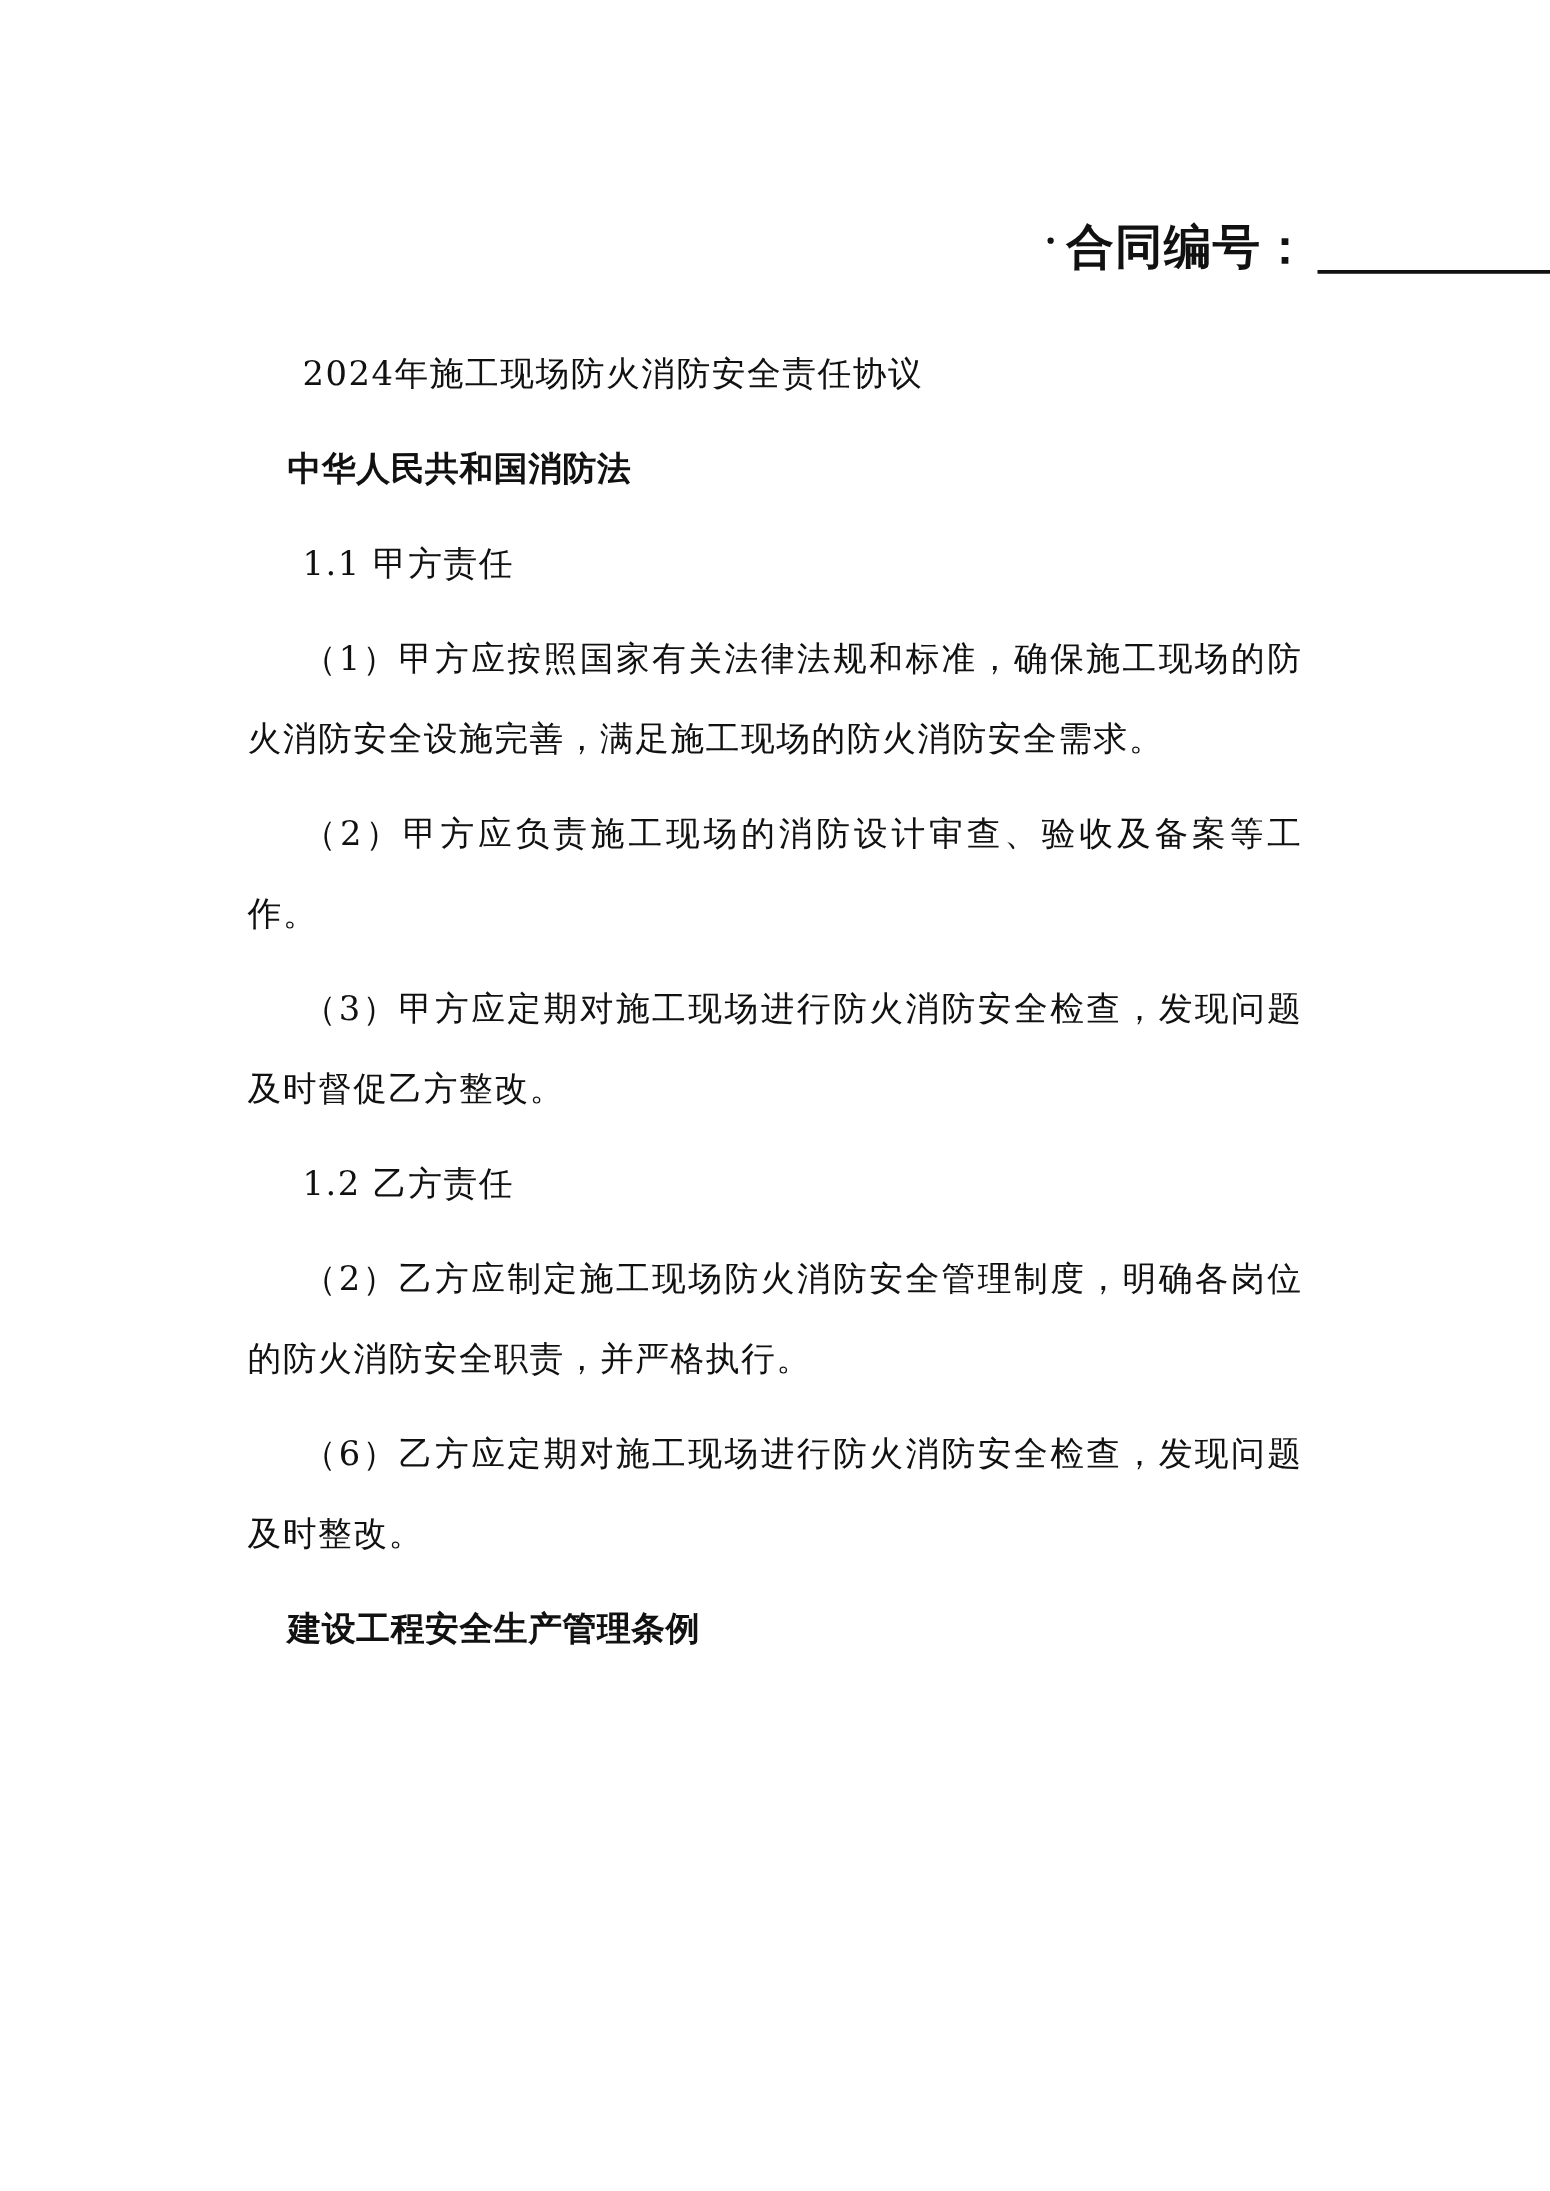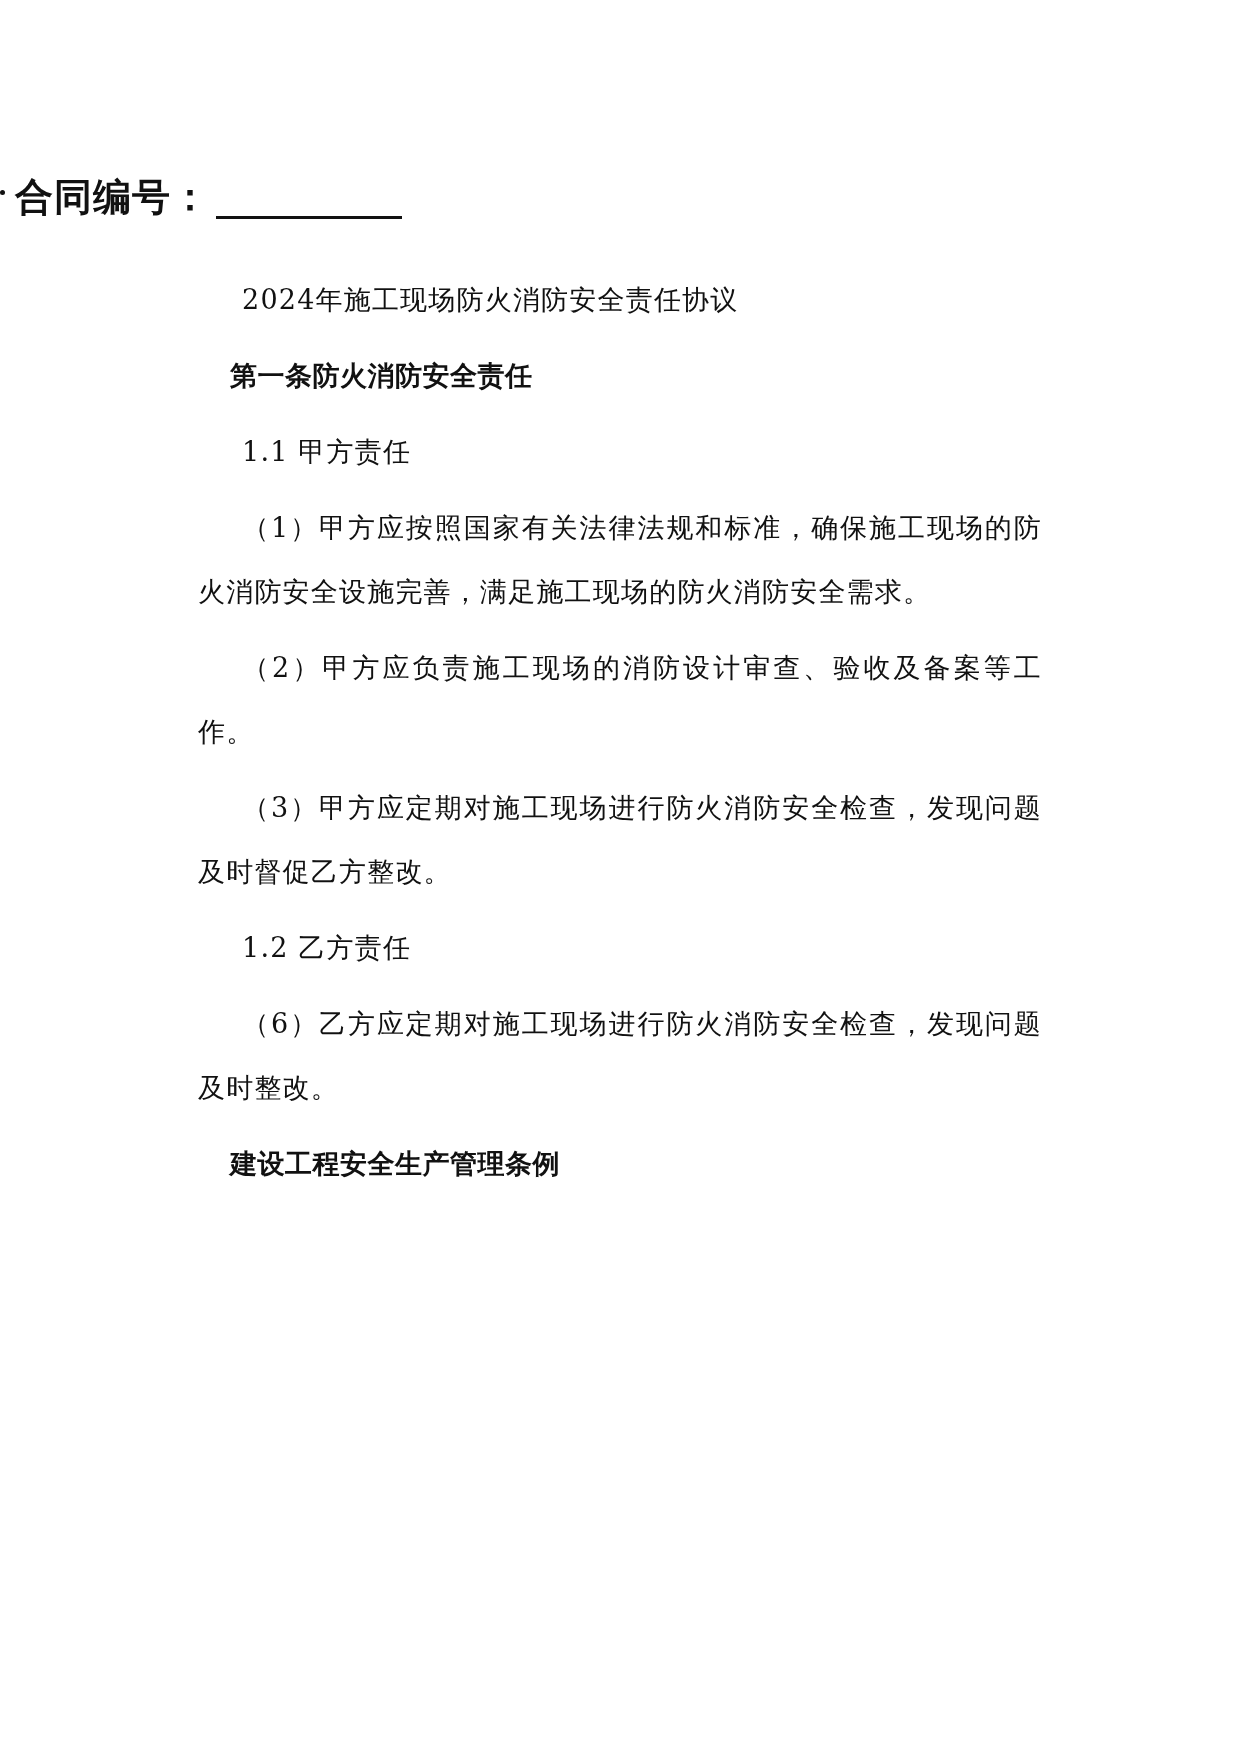--- a/index.html
+++ b/index.html
@@ -4,21 +4,21 @@
   <style>
     html, body { margin: 0; padding: 0; background: #ffffff; }
     body { width: 1240px; height: 1753px; position: relative; overflow: hidden; }
     .page {
       position: absolute; left: 0; top: 0; width: 1240px; height: 1753px; background: #ffffff;
       color: #111111;
       font-family: "DejaVu Serif", "Liberation Serif", serif;
     }
     .title-row {
       position: absolute; top: 172px; left: 0; width: 1240px;
-      text-align: left; height: 60px;
+      text-align: right; height: 60px;
     }
     .title-dot {
       display: inline-block; width: 5px; height: 5px; border-radius: 50%;
       background: #111; vertical-align: top; margin-top: 18px; margin-right: 10px;
     }
     .title {
       display: inline-block;
       font-family: "DejaVu Sans", "Liberation Sans", sans-serif;
       font-weight: bold; font-size: 38px; letter-spacing: 1px; vertical-align: top;
     }
@@ -43,24 +43,25 @@
 <body>
 
 <div class="page">
   <div class="title-row">
     <span class="title-dot"></span><span class="title">合同编号：</span><span class="title-blank"></span>
   </div>
 
   <div class="body">
     <p class="p">2024年施工现场防火消防安全责任协议</p>
 
-    <p class="h">第一条防火消防安全责任</p>
+    <p class="h">中华人民共和国消防法</p>
     <p class="p">1.1 甲方责任</p>
     <p class="p">（1）甲方应按照国家有关法律法规和标准，确保施工现场的防火消防安全设施完善，满足施工现场的防火消防安全需求。</p>
     <p class="p">（2）甲方应负责施工现场的消防设计审查、验收及备案等工作。</p>
     <p class="p">（3）甲方应定期对施工现场进行防火消防安全检查，发现问题及时督促乙方整改。</p>
 
     <p class="p">1.2 乙方责任</p>
+    <p class="p">（2）乙方应制定施工现场防火消防安全管理制度，明确各岗位的防火消防安全职责，并严格执行。</p>
     <p class="p">（6）乙方应定期对施工现场进行防火消防安全检查，发现问题及时整改。</p>
 
     <p class="h">建设工程安全生产管理条例</p>
   </div>
 </div>
 
 </body></html>

